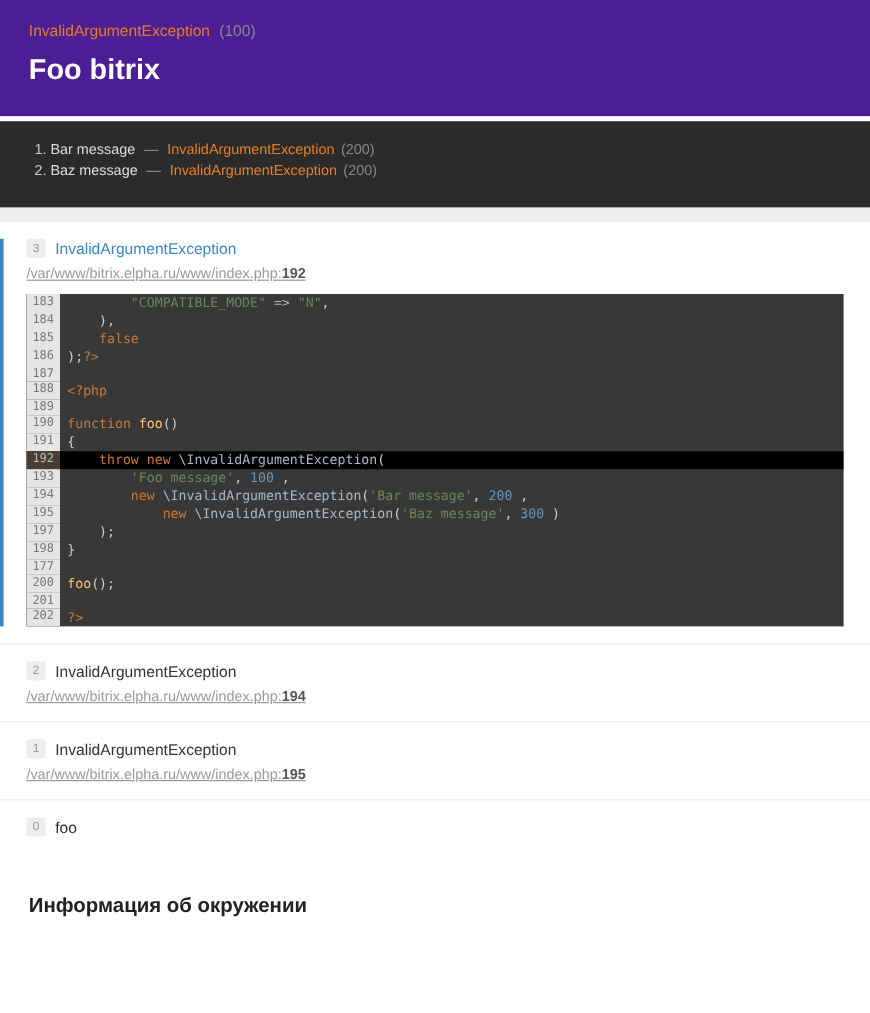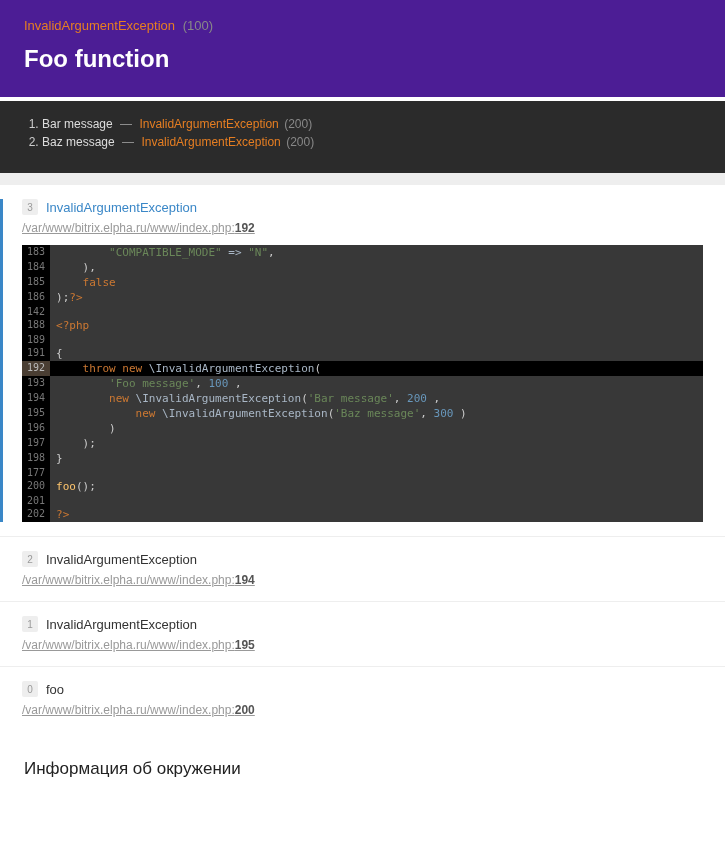--- a/index.html
+++ b/index.html
@@ -31,43 +31,43 @@
 .badge { display: inline-flex; align-items: center; justify-content: center; min-width: 16px; height: 16px; padding: 0 4px; background: #eee; color: #999; font-size: 10px; border-radius: 2px; }
 .frame-title { font-size: 13px; color: #333; }
 .frame-title.link { color: #3a87c7; }
 .frame-path { color: #999; font-size: 12px; text-decoration: underline; }
 .frame-path .ln { color: #555; font-weight: 600; }
 
 .code-wrap { border-left: 3px solid #3a87c7; margin: 0 0 0 -22px; padding-left: 19px; }
 .code-block { background: #383838; color: #ccc; font-family: Consolas, Menlo, monospace; font-size: 11px; margin-top: 10px; overflow-x: auto; }
 .code-table { border-collapse: collapse; width: 100%; }
 .code-table td { padding: 1px 6px; vertical-align: top; white-space: pre; }
-.code-table .gutter { background: #000000; color: #777; text-align: right; width: 28px; user-select: none; font-size: 10px; padding: 1px 5px; }
+.code-table .gutter { background: #e5e5e5; color: #777; text-align: right; width: 28px; user-select: none; font-size: 10px; padding: 1px 5px; }
 .code-table tr.hl td { background: #000000; }
 .code-table tr.hl .gutter { background: #4a3e33; color: #bbb; }
 .tok-kw { color: #cc7832; }
 .tok-str { color: #6a8759; }
 .tok-fn { color: #ffc66d; }
 .tok-num { color: #6897bb; }
 .tok-cls { color: #a9b7c6; }
 .tok-tag { color: #cc7832; }
 .tok-op { color: #a9b7c6; }
 
 .env { padding: 28px 24px 40px; }
-.env h2 { font-size: 17px; font-weight: 400; margin-bottom: 24px; color: #222; }
+.env h2 { font-size: 17px; font-weight: 700; margin-bottom: 24px; color: #222; }
 </style>
 </head>
 <body>
 
 <div class="header">
   <div class="exception-type">
     <span class="name">InvalidArgumentException</span>
     <span class="code">(100)</span>
   </div>
-  <div class="exception-msg">Foo function</div>
+  <div class="exception-msg">Foo bitrix</div>
 </div>
 
 <div class="separator"></div>
 
 <div class="prev-block">
   <ol class="prev-list" id="prev-list">
       <li><span class="msg">Bar message</span><span class="dash"> — </span><span class="cls">InvalidArgumentException</span><span class="code"> (200)</span></li>
       <li><span class="msg">Baz message</span><span class="dash"> — </span><span class="cls">InvalidArgumentException</span><span class="code"> (200)</span></li>
     </ol>
 </div>
@@ -95,54 +95,54 @@
               </tr>
               <tr>
                 <td class="gutter">185</td>
                 <td>    <span class="tok-kw">false</span></td>
               </tr>
               <tr>
                 <td class="gutter">186</td>
                 <td>);<span class="tok-tag">?&gt;</span></td>
               </tr>
               <tr>
-                <td class="gutter">142</td>
+                <td class="gutter">187</td>
                 <td></td>
               </tr>
               <tr>
                 <td class="gutter">188</td>
                 <td><span class="tok-tag">&lt;?php</span></td>
               </tr>
               <tr>
                 <td class="gutter">189</td>
                 <td></td>
+              </tr>
+              <tr>
+                <td class="gutter">190</td>
+                <td><span class="tok-kw">function</span> <span class="tok-fn">foo</span>()</td>
               </tr>
               <tr>
                 <td class="gutter">191</td>
                 <td>{</td>
               </tr>
               <tr class="hl">
                 <td class="gutter">192</td>
                 <td>    <span class="tok-kw">throw</span> <span class="tok-kw">new</span> <span class="tok-cls">\InvalidArgumentException</span>(</td>
               </tr>
               <tr>
                 <td class="gutter">193</td>
                 <td>        <span class="tok-str">'Foo message'</span>, <span class="tok-num">100</span> ,</td>
               </tr>
               <tr>
                 <td class="gutter">194</td>
                 <td>        <span class="tok-kw">new</span> <span class="tok-cls">\InvalidArgumentException</span>(<span class="tok-str">'Bar message'</span>, <span class="tok-num">200</span> ,</td>
               </tr>
               <tr>
                 <td class="gutter">195</td>
                 <td>            <span class="tok-kw">new</span> <span class="tok-cls">\InvalidArgumentException</span>(<span class="tok-str">'Baz message'</span>, <span class="tok-num">300</span> )</td>
-              </tr>
-              <tr>
-                <td class="gutter">196</td>
-                <td>        )</td>
               </tr>
               <tr>
                 <td class="gutter">197</td>
                 <td>    );</td>
               </tr>
               <tr>
                 <td class="gutter">198</td>
                 <td>}</td>
               </tr>
               <tr>
@@ -178,20 +178,19 @@
         <span class="badge">1</span>
         <span class="frame-title">InvalidArgumentException</span>
       </div>
       <div class="frame-path">/var/www/bitrix.elpha.ru/www/index.php:<span class="ln">195</span></div>
     </div>
     <div class="frame">
       <div class="frame-head">
         <span class="badge">0</span>
         <span class="frame-title">foo</span>
       </div>
-      <div class="frame-path">/var/www/bitrix.elpha.ru/www/index.php:<span class="ln">200</span></div>
     </div>
   </div>
 
 <div class="env">
   <h2>Информация об окружении</h2>
 
 </div>
 
 </body></html>

